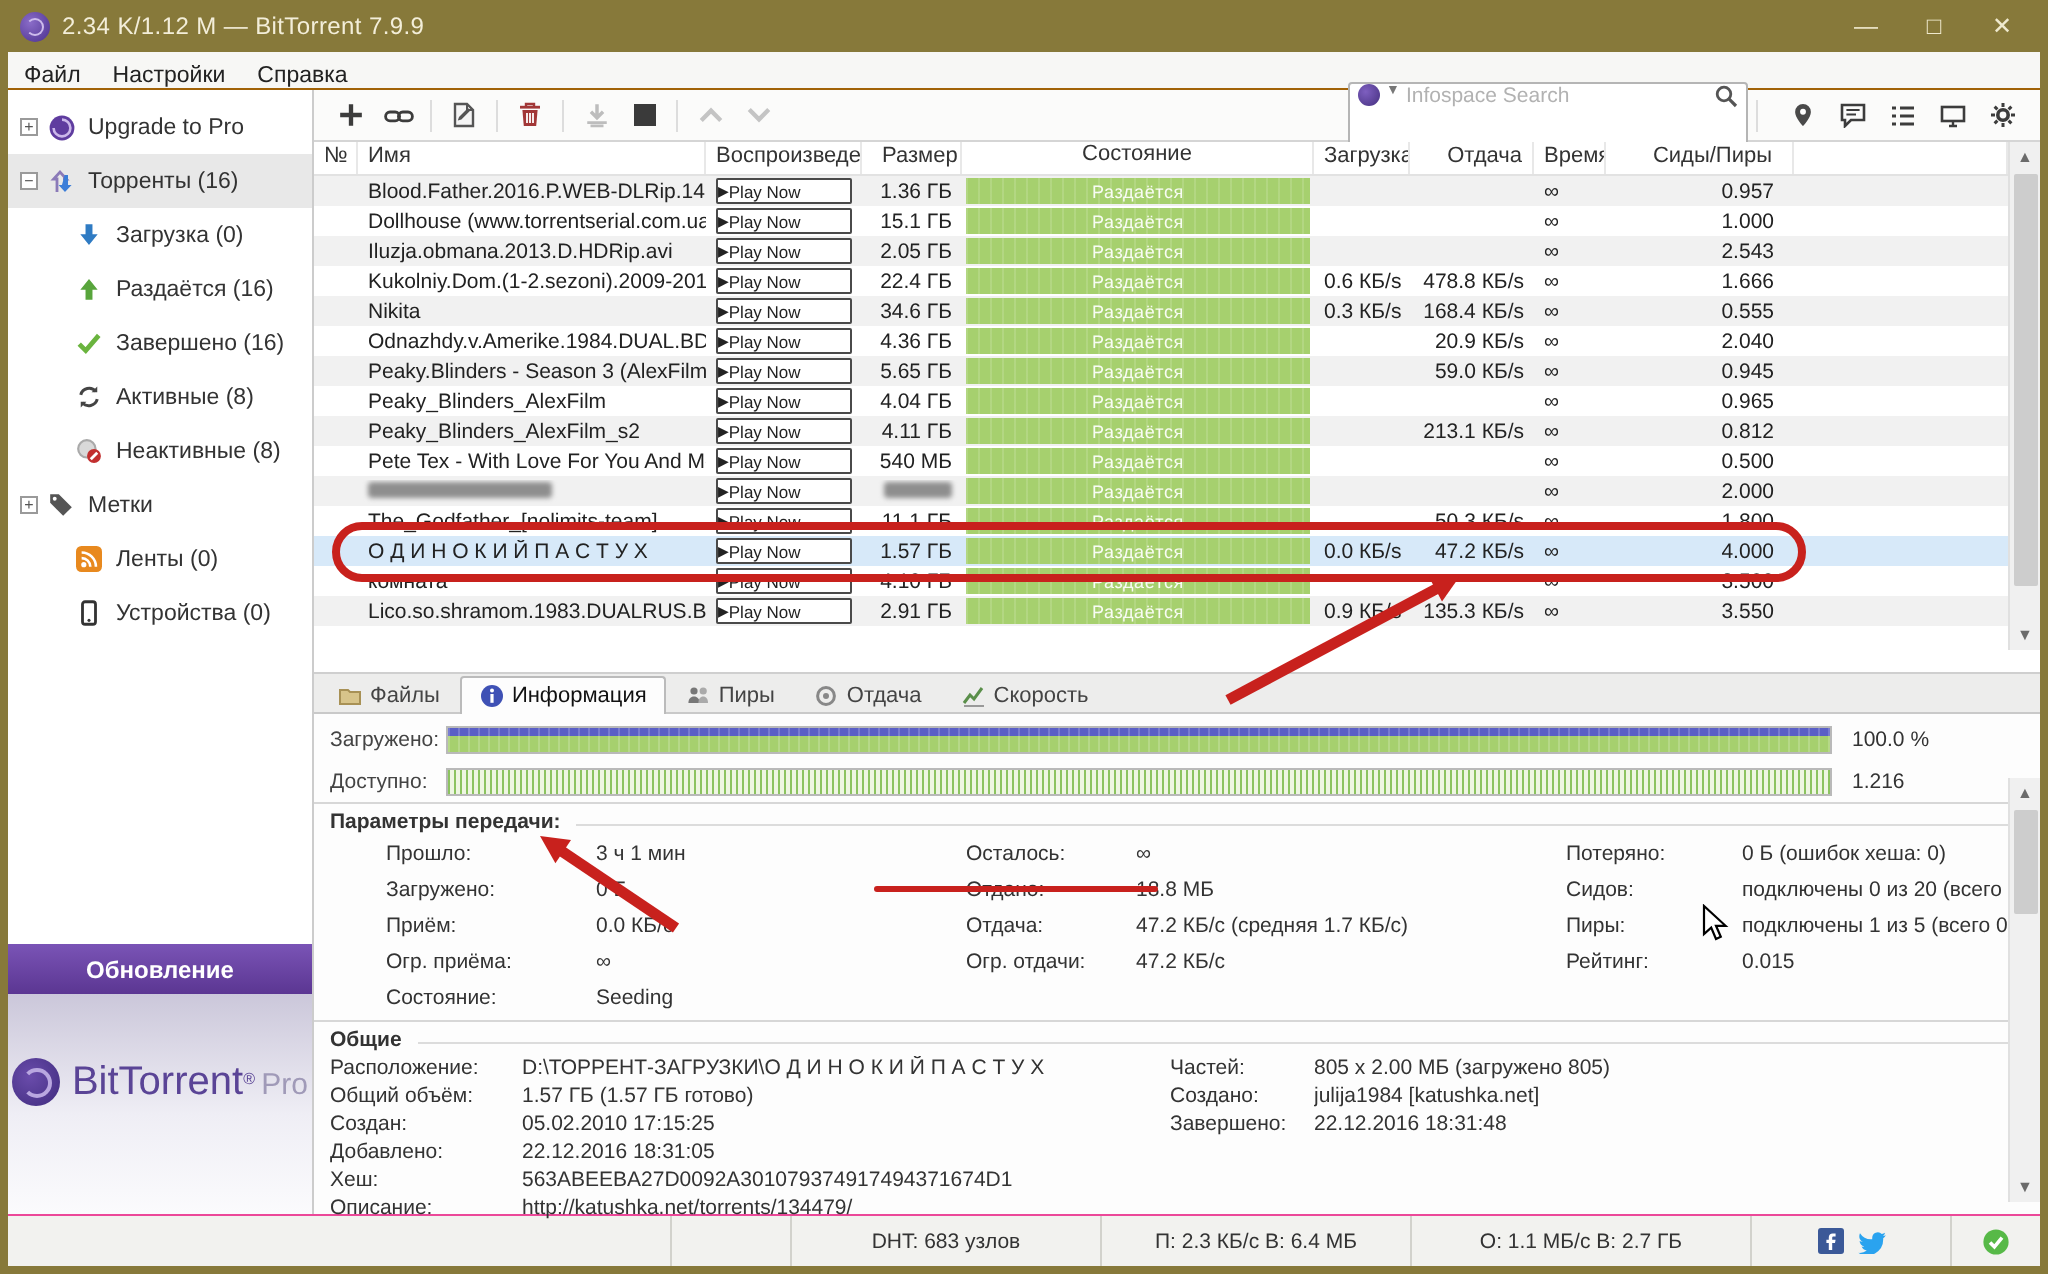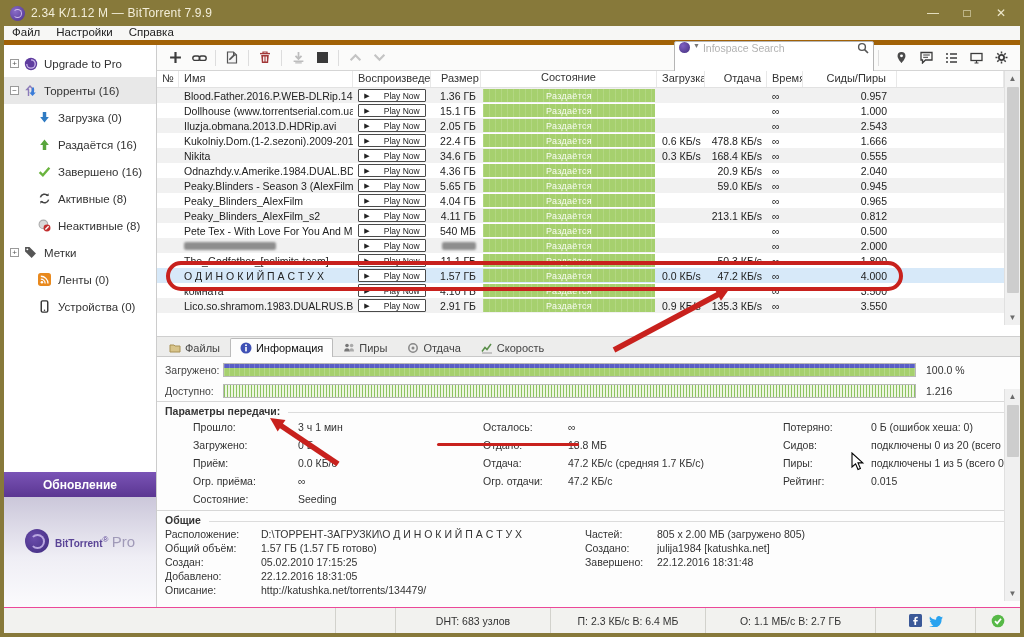--- a/index.html
+++ b/index.html
@@ -9,39 +9,39 @@
   
   .titlebar { height: 26px; display: flex; align-items: center; color: #f3eed9; font-size: 12px; padding: 0 2px; }
   .app-icon { width: 15px; height: 15px; border-radius: 50%; background: radial-gradient(circle at 35% 35%, #8a6cc8, #4a2f8d); margin: 0 6px 0 4px; position: relative; }
   .app-icon::after { content:""; position:absolute; left:3px; top:3px; width:7px; height:7px; border:1.5px solid #cdbcec; border-left-color:transparent; border-radius:50%; }
   .tb-title { flex: 1; letter-spacing: .2px; }
   .tb-controls { display: flex; }
   .ctrl { width: 34px; text-align: center; font-size: 12px; color: #efe9cd; cursor: default; }
 
   
   .inner { background: #fff; height: 607px; display: flex; flex-direction: column; }
-  .menubar { height: 19px; background: #f7f7f5; border-bottom: 5px solid #a16207; display: flex; align-items: flex-start; font-size: 11.5px; color: #222; }
+  .menubar { height: 19px; background: #f7f7f5; border-bottom: 1px solid #a16207; display: flex; align-items: flex-end; font-size: 11.5px; color: #222; }
   .menu-item { padding: 0 8px; }
   .main { flex: 1; display: flex; min-height: 0; }
 
   
   .sidebar { width: 153px; border-right: 1px solid #ccc; display: flex; flex-direction: column; background: #fff; font-size: 11.5px; color: #333; }
   .side-list { padding-top: 5px; }
   .side-item { height: 27px; display: flex; align-items: center; padding-left: 6px; }
   .side-item.child { padding-left: 34px; }
   .side-item.selected { background: #e8e8e8; }
   .expander { width: 9px; height: 9px; border: 1px solid #9a9a9a; font-size: 8px; line-height: 7px; text-align: center; color: #555; margin-right: 5px; background: #fff; flex: none; }
   .sicon { width: 14px; height: 14px; margin-right: 6px; flex: none; }
   .side-spacer { flex: 1; }
   .update-btn { height: 25px; background: linear-gradient(#7a54b6, #5b3692); color: #fff; font-weight: bold; font-size: 12px; display:flex; align-items:center; justify-content:center; }
   .logo-panel { height: 110px; background: linear-gradient(#cbc7da, #efeef5 55%, #fbfbfd); display: flex; align-items: flex-start; justify-content: center; padding-top: 32px; }
   .logo-row { display: flex; align-items: center; gap: 6px; }
   .logo-circle { width: 24px; height: 24px; border-radius: 50%; background: radial-gradient(circle at 38% 38%, #6a4cab, #3f2b7e); position: relative; }
   .logo-circle::after { content:""; position:absolute; left:5px; top:5px; width:11px; height:11px; border:2px solid #b9a7e0; border-left-color: transparent; border-radius:50%; }
-  .logo-brand { font-size: 10px; font-weight: bold; color: #5a4496; }
+  .logo-brand { font-size: 20px; font-weight: normal; color: #5a4496; }
   .logo-reg { font-size: 8px; color: #5a4496; vertical-align: super; }
   .logo-pro { font-size: 15px; color: #a09ab8; }
 
   
   .content { flex: 1; display: flex; flex-direction: column; position: relative; min-width: 0; }
 
   .toolbar { height: 26px; border-bottom: 1px solid #d5d5d5; background: #fbfbfa; display: flex; align-items: center; padding: 0 6px; }
   .tbtn { width: 24px; height: 20px; display: flex; align-items: center; justify-content: center; }
   .sep { width: 1px; height: 16px; background: #ddd; margin: 0 4px; }
   .searchbox { margin-left: auto; width: 200px; height: 34px; border: 1px solid #b5b5b5; border-radius: 2px; background: #fff; display: flex; align-items: flex-start; padding: 0 4px; gap: 3px; }
@@ -64,21 +64,21 @@
   .c-num { width: 22px; }
   .c-name { width: 174px; }
   .c-play { width: 78px; display: flex; justify-content: center; }
   .c-size { width: 50px; text-align: right; }
   .c-state { width: 176px; padding: 0 2px; }
   .c-down { width: 48px; text-align: right; }
   .c-up { width: 62px; text-align: right; }
   .c-eta { width: 36px; }
   .c-ratio { width: 94px; text-align: right; padding-right: 10px; }
   .c-fill { flex: 1; }
-  .play { width: 68px; height: 12.5px; background: #fff; border: 1px solid #4a4a4a; border-radius: 1px; font-size: 8.5px; color: #222; display: flex; align-items: center; justify-content: center; gap: 14px; font-family: "Liberation Sans", sans-serif; }
+  .play { width: 68px; height: 12.5px; background: #fff; border: 1px solid #4a4a4a; border-radius: 1px; font-size: 8.5px; color: #222; display: flex; align-items: center; gap: 0; font-family: "Liberation Sans", sans-serif; }
   .play .tri { font-size: 7px; }
   .statebar { height: 13px; background: #a6d06e; background-image: repeating-linear-gradient(90deg, rgba(255,255,255,.14) 0 1px, transparent 1px 6px); display: flex; align-items: center; justify-content: center; }
   .statebar span { font-size: 9px; color: rgba(255,255,255,.92); letter-spacing: .3px; }
   .redact-blob { display: none; }
   .row.redacted .blob-name { display: inline-block; width: 92px; height: 8px; background: #8e8e8e; border-radius: 2px; filter: blur(1.2px); }
   .row.redacted .blob-size { display: inline-block; width: 34px; height: 8px; background: #8e8e8e; border-radius: 2px; filter: blur(1.2px); }
 
   .filler-strip { height: 12px; background: #fff; border-bottom: 1px solid #cfcfcf; }
 
   
@@ -879,20 +879,24 @@
                     <span class="glab">Общий объём:</span>
                     <span class="sv">1.57 ГБ (1.57 ГБ готово)</span>
                   </div>
                   <div class="g-row">
                     <span class="glab">Создан:</span>
                     <span class="sv">05.02.2010 17:15:25</span>
                   </div>
                   <div class="g-row">
                     <span class="glab">Добавлено:</span>
                     <span class="sv">22.12.2016 18:31:05</span>
+                  </div>
+                  <div class="g-row">
+                    <span class="glab">Хеш:</span>
+                    <span class="sv">563ABEEBA27D0092A301079374917494371674D1</span>
                   </div>
                   <div class="g-row">
                     <span class="glab">Описание:</span>
                     <span class="sv">http://katushka.net/torrents/134479/</span>
                   </div>
                 </div>
               <div class="gen-col gr">
 
               <div class="g-row">
                     <span class="glab">Частей:</span>

